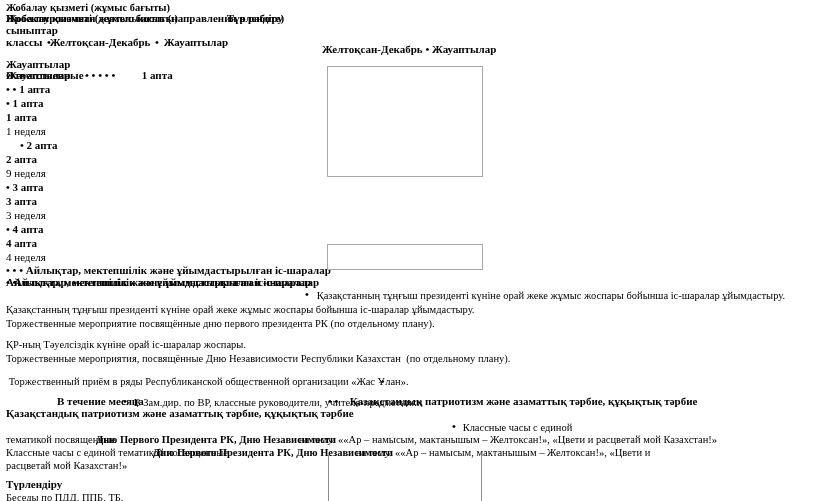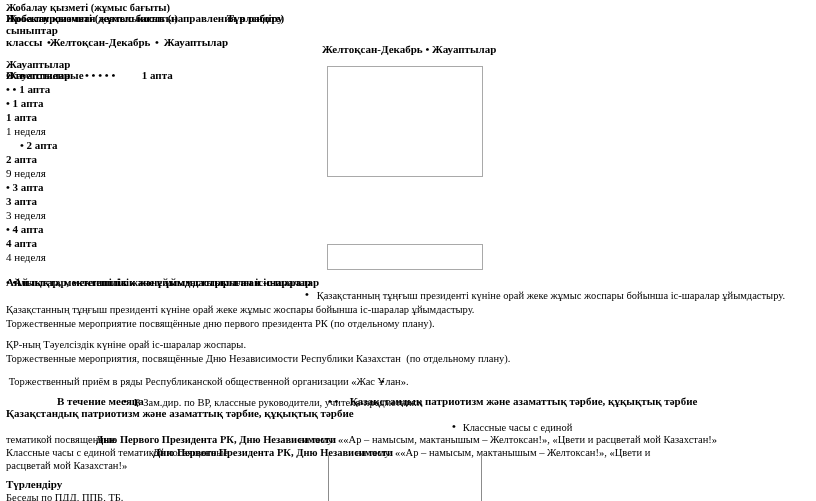--- a/index.html
+++ b/index.html
@@ -74,20 +74,21 @@
   <div class="t b s11" style="left:20px;top:140px;">• 2 апта</div>
   <div class="t b s11" style="left:6px;top:154px;">2 апта</div>
   <div class="t n s11" style="left:6px;top:168px;">9 неделя</div>
   <div class="t b s11" style="left:6px;top:182px;">• 3 апта</div>
   <div class="t b s11" style="left:6px;top:196px;">3 апта</div>
   <div class="t n s11" style="left:6px;top:210px;">3 неделя</div>
   <div class="t b s11" style="left:6px;top:224px;">• 4 апта</div>
   <div class="t b s11" style="left:6px;top:238px;">4 апта</div>
   <div class="t n s11" style="left:6px;top:252px;">4 неделя</div>
 
+  <div class="t b s11" style="left:6px;top:265px;">• • • Айлықтар, мектепшілік және ұйымдастырылған іс-шаралар</div>
 
   <div class="overlay b s11" style="left:6px;top:277px;">Айлықтар, мектепшілік және ұйымдастырылған іс-шаралар</div>
   <div class="overlay b s11" style="left:14px;top:277px;">Айлықтар, мектепшілік және ұйымдастырылған іс-шаралар</div>
   <div class="overlay b s11" style="left:6px;top:277px;">•&nbsp;•</div>
 
   <div class="box" style="left:327px;top:244px;width:156px;height:26px;"></div>
 
   <div class="t b s11" style="left:305px;top:289px;">•</div>
   <div class="t n s10" style="left:314px;top:290px;"> Қазақстанның тұңғыш президенті күніне орай жеке жұмыс жоспары бойынша іс-шаралар ұйымдастыру.</div>
 

